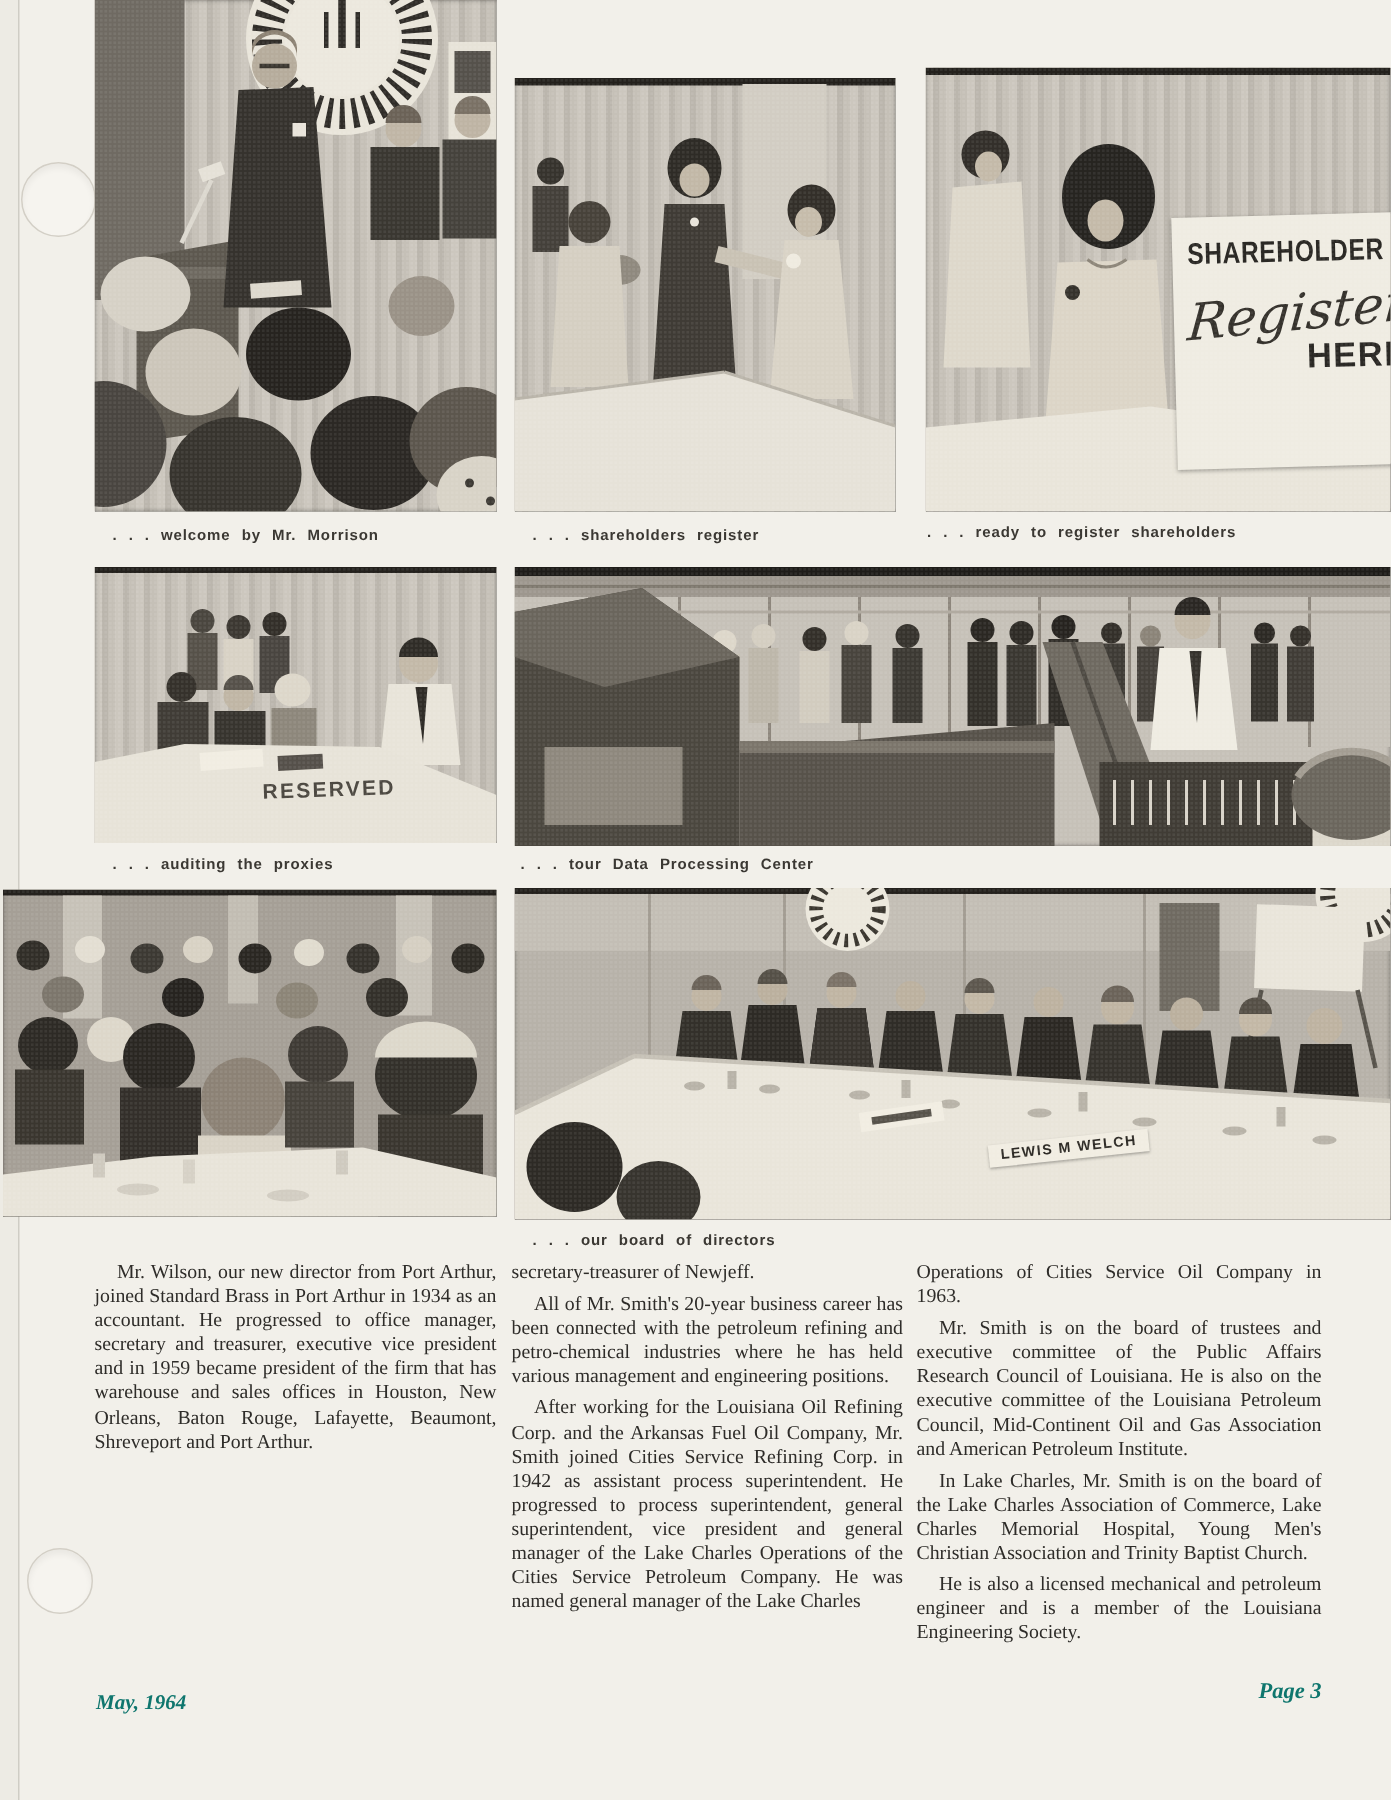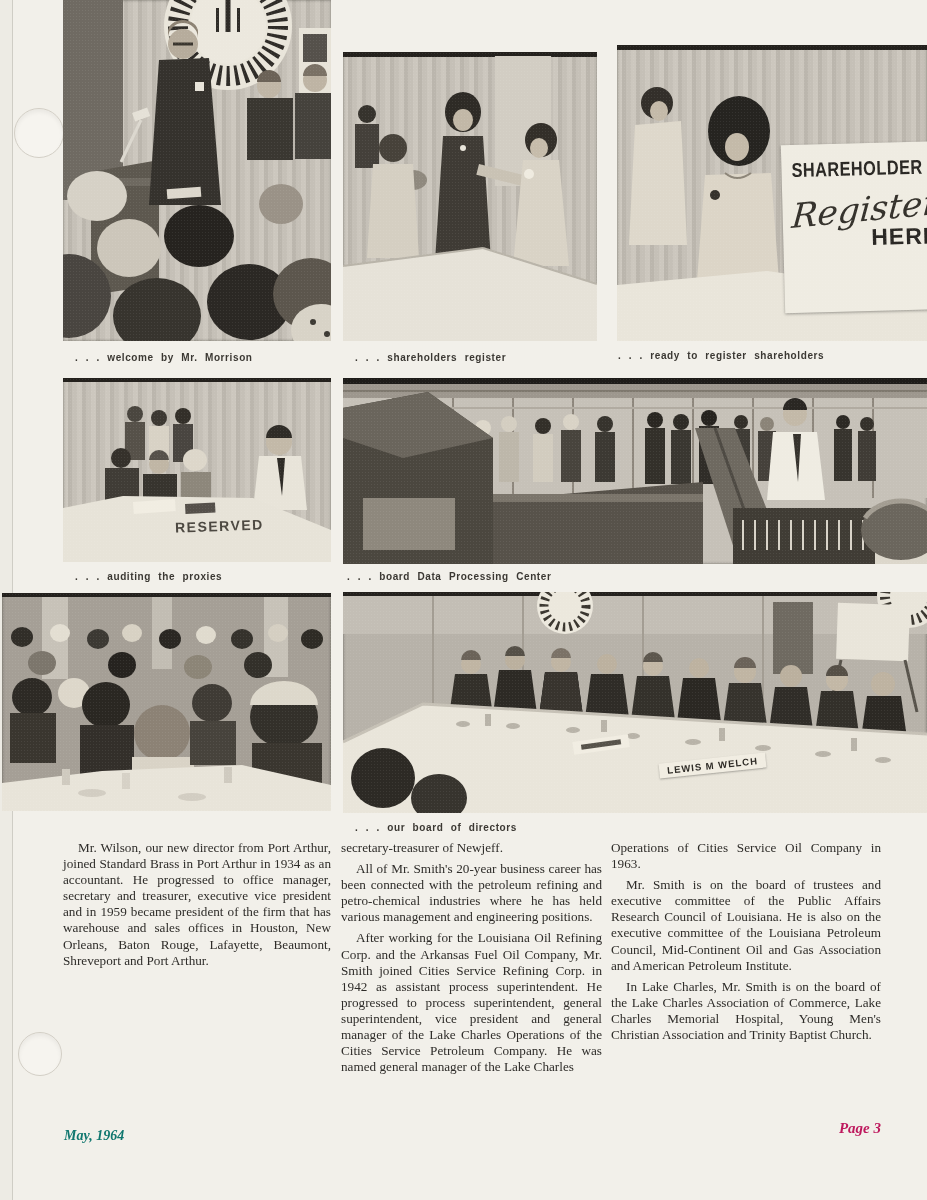--- a/index.html
+++ b/index.html
@@ -29,21 +29,21 @@
     font-weight:bold;font-size:10px;letter-spacing:.6px;word-spacing:4px;
     color:#3b3833;white-space:nowrap;}
 
   .col{position:absolute;font-size:13.2px;line-height:1.22;text-align:justify;}
   .col p{margin:0 0 5px 0;text-indent:15px;}
   .col p.cont{text-indent:0;}
 
   .footer-left{position:absolute;left:64px;top:1128px;
     font-weight:bold;font-style:italic;font-size:14px;color:#0f766e;}
   .footer-right{position:absolute;right:46px;top:1120px;
-    font-weight:bold;font-style:italic;font-size:15px;color:#be185d;}
+    font-weight:bold;font-style:italic;font-size:15px;color:#0f766e;}
 
   
   .sign-board{position:absolute;left:166px;top:98px;width:178px;height:168px;
     background:#efece2;transform:rotate(-1.5deg);
     box-shadow:0 1px 3px rgba(0,0,0,.35);padding:14px 0 0 10px;box-sizing:border-box;}
   .sign-line1{font-family:"Liberation Sans", sans-serif;font-weight:bold;
     font-size:20px;color:#2a2824;transform:scaleX(.82);transform-origin:left;
     white-space:nowrap;letter-spacing:.5px;}
   .sign-line2{font-family:"DejaVu Serif", serif;font-style:italic;
     font-size:34px;color:#35322c;transform:skewX(-10deg) rotate(-4deg);
@@ -295,21 +295,21 @@
       <line x1="496" y1="142" x2="496" y2="172"></line>
         <line x1="508" y1="142" x2="508" y2="172"></line>
       <line x1="520" y1="142" x2="520" y2="172"></line>
     </g>
     <ellipse cx="558" cy="152" rx="40" ry="30" fill="#6b665d"></ellipse>
     <path d="M522,140 a40 30 0 0 1 72,0" fill="none" stroke="#a39d92" stroke-width="5"></path>
   </svg>
 </div>
 
 <div class="caption" style="left:75px;top:571px">. . . auditing the proxies</div>
-<div class="caption" style="left:347px;top:571px">. . . board Data Processing Center</div>
+<div class="caption" style="left:347px;top:571px">. . . tour Data Processing Center</div>
 
 <div class="photo" style="left:2px;top:593px;width:329px;height:218px;background:#a59f96">
   <svg width="329" height="218" viewBox="0 0 329 218">
     <rect x="0" y="0" width="329" height="4" fill="#24211d"></rect>
     <rect x="40" y="4" width="26" height="82" fill="#c7c2b8"></rect>
     <rect x="150" y="4" width="20" height="72" fill="#c2bdb3"></rect>
     <rect x="262" y="4" width="24" height="80" fill="#c7c2b8"></rect>
 
     <g>
       <ellipse cx="20" cy="44" rx="11" ry="10" fill="#312e28"></ellipse>
@@ -442,16 +442,17 @@
 <div class="col" style="left:341px;top:840px;width:261px">
   <p class="cont">secretary-treasurer of Newjeff.</p>
   <p>All of Mr. Smith's 20-year business career has been connected with the petroleum refining and petro-chemical industries where he has held various management and engineering positions.</p>
   <p>After working for the Louisiana Oil Refining Corp. and the Arkansas Fuel Oil Company, Mr. Smith joined Cities Service Refining Corp. in 1942 as assistant process superintendent. He progressed to process superintendent, general superintendent, vice president and general manager of the Lake Charles Operations of the Cities Service Petroleum Company. He was named general manager of the Lake Charles</p>
 </div>
 
 <div class="col" style="left:611px;top:840px;width:270px">
   <p class="cont">Operations of Cities Service Oil Company in 1963.</p>
   <p>Mr. Smith is on the board of trustees and executive committee of the Public Affairs Research Council of Louisiana. He is also on the executive committee of the Louisiana Petroleum Council, Mid-Continent Oil and Gas Association and American Petroleum Institute.</p>
   <p>In Lake Charles, Mr. Smith is on the board of the Lake Charles Association of Commerce, Lake Charles Memorial Hospital, Young Men's Christian Association and Trinity Baptist Church.</p>
+  <p>He is also a licensed mechanical and petroleum engineer and is a member of the Louisiana Engineering Society.</p>
 </div>
 
 <div class="footer-left">May, 1964</div>
 <div class="footer-right">Page 3</div>
 
 </body></html>

